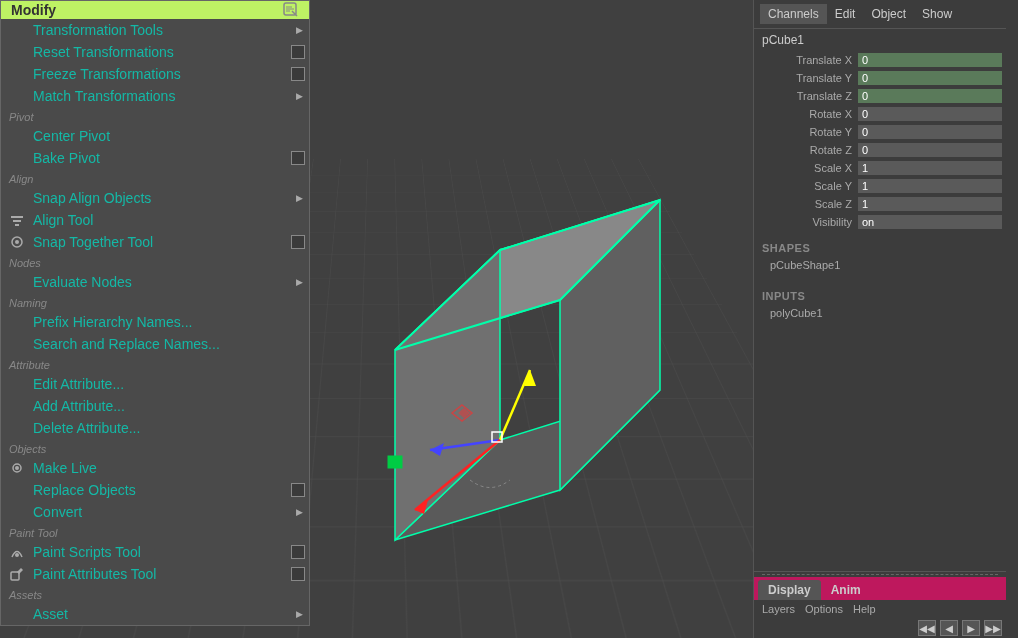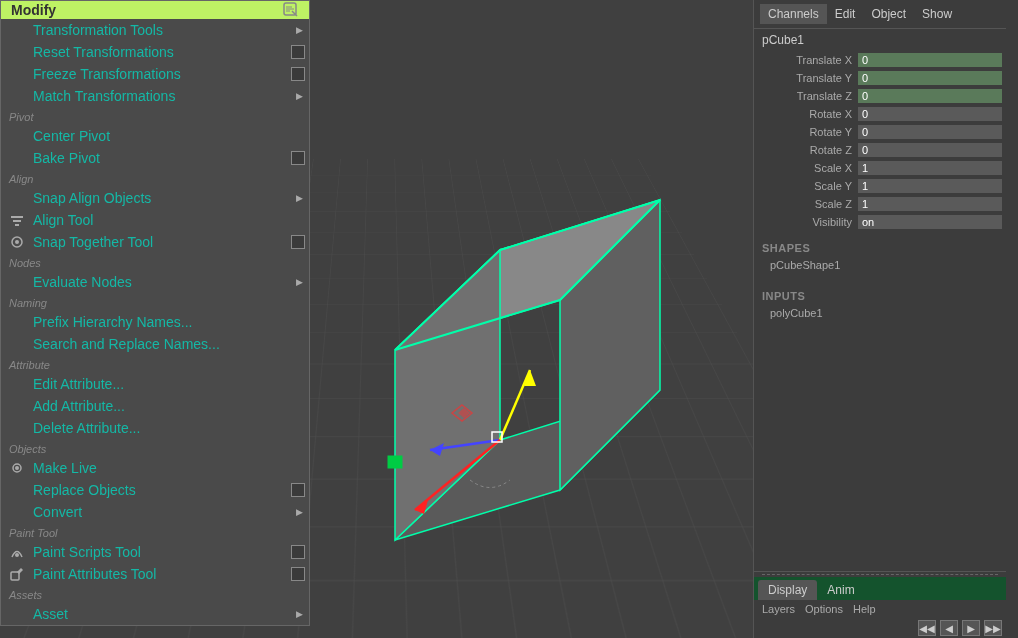--- a/index.html
+++ b/index.html
@@ -211,22 +211,23 @@
       cursor: pointer;
     }
 
     .panel-bottom {
       margin-top: auto;
       border-top: 1px solid #555;
     }
 
     .bottom-tabs {
       display: flex;
-      background: #14532d;
+      background: #be185d;
       padding: 3px 4px 0;
+      font-weight: bold;
     }
 
     .bottom-tab {
       padding: 3px 10px;
       font-size: 12px;
       cursor: pointer;
       color: #cccccc;
       border-radius: 3px 3px 0 0;
     }
 

